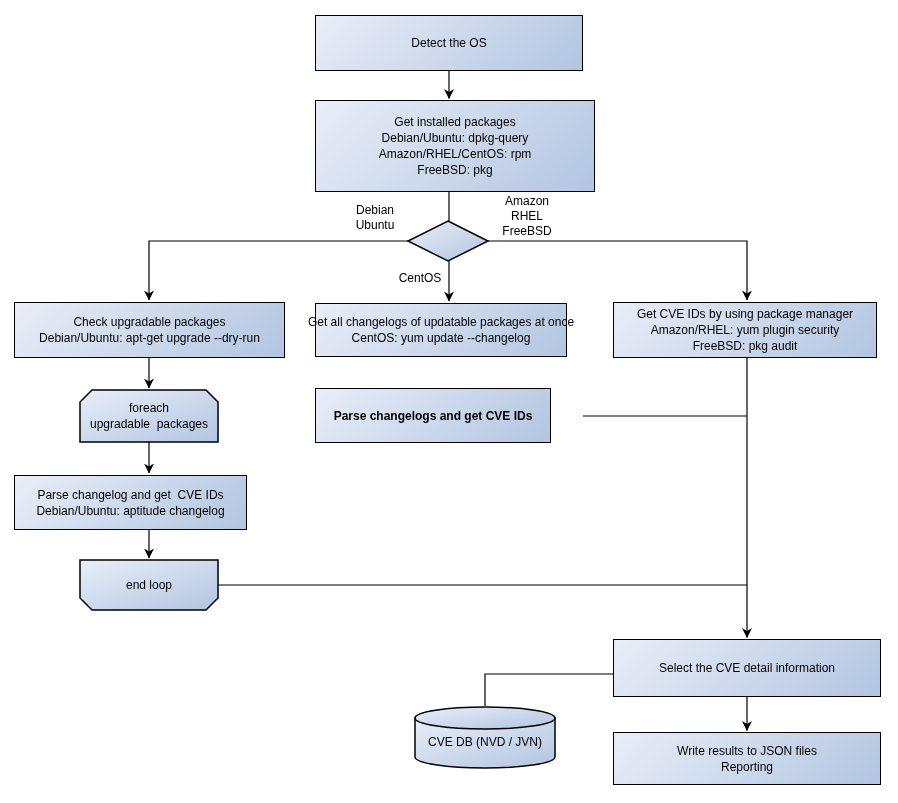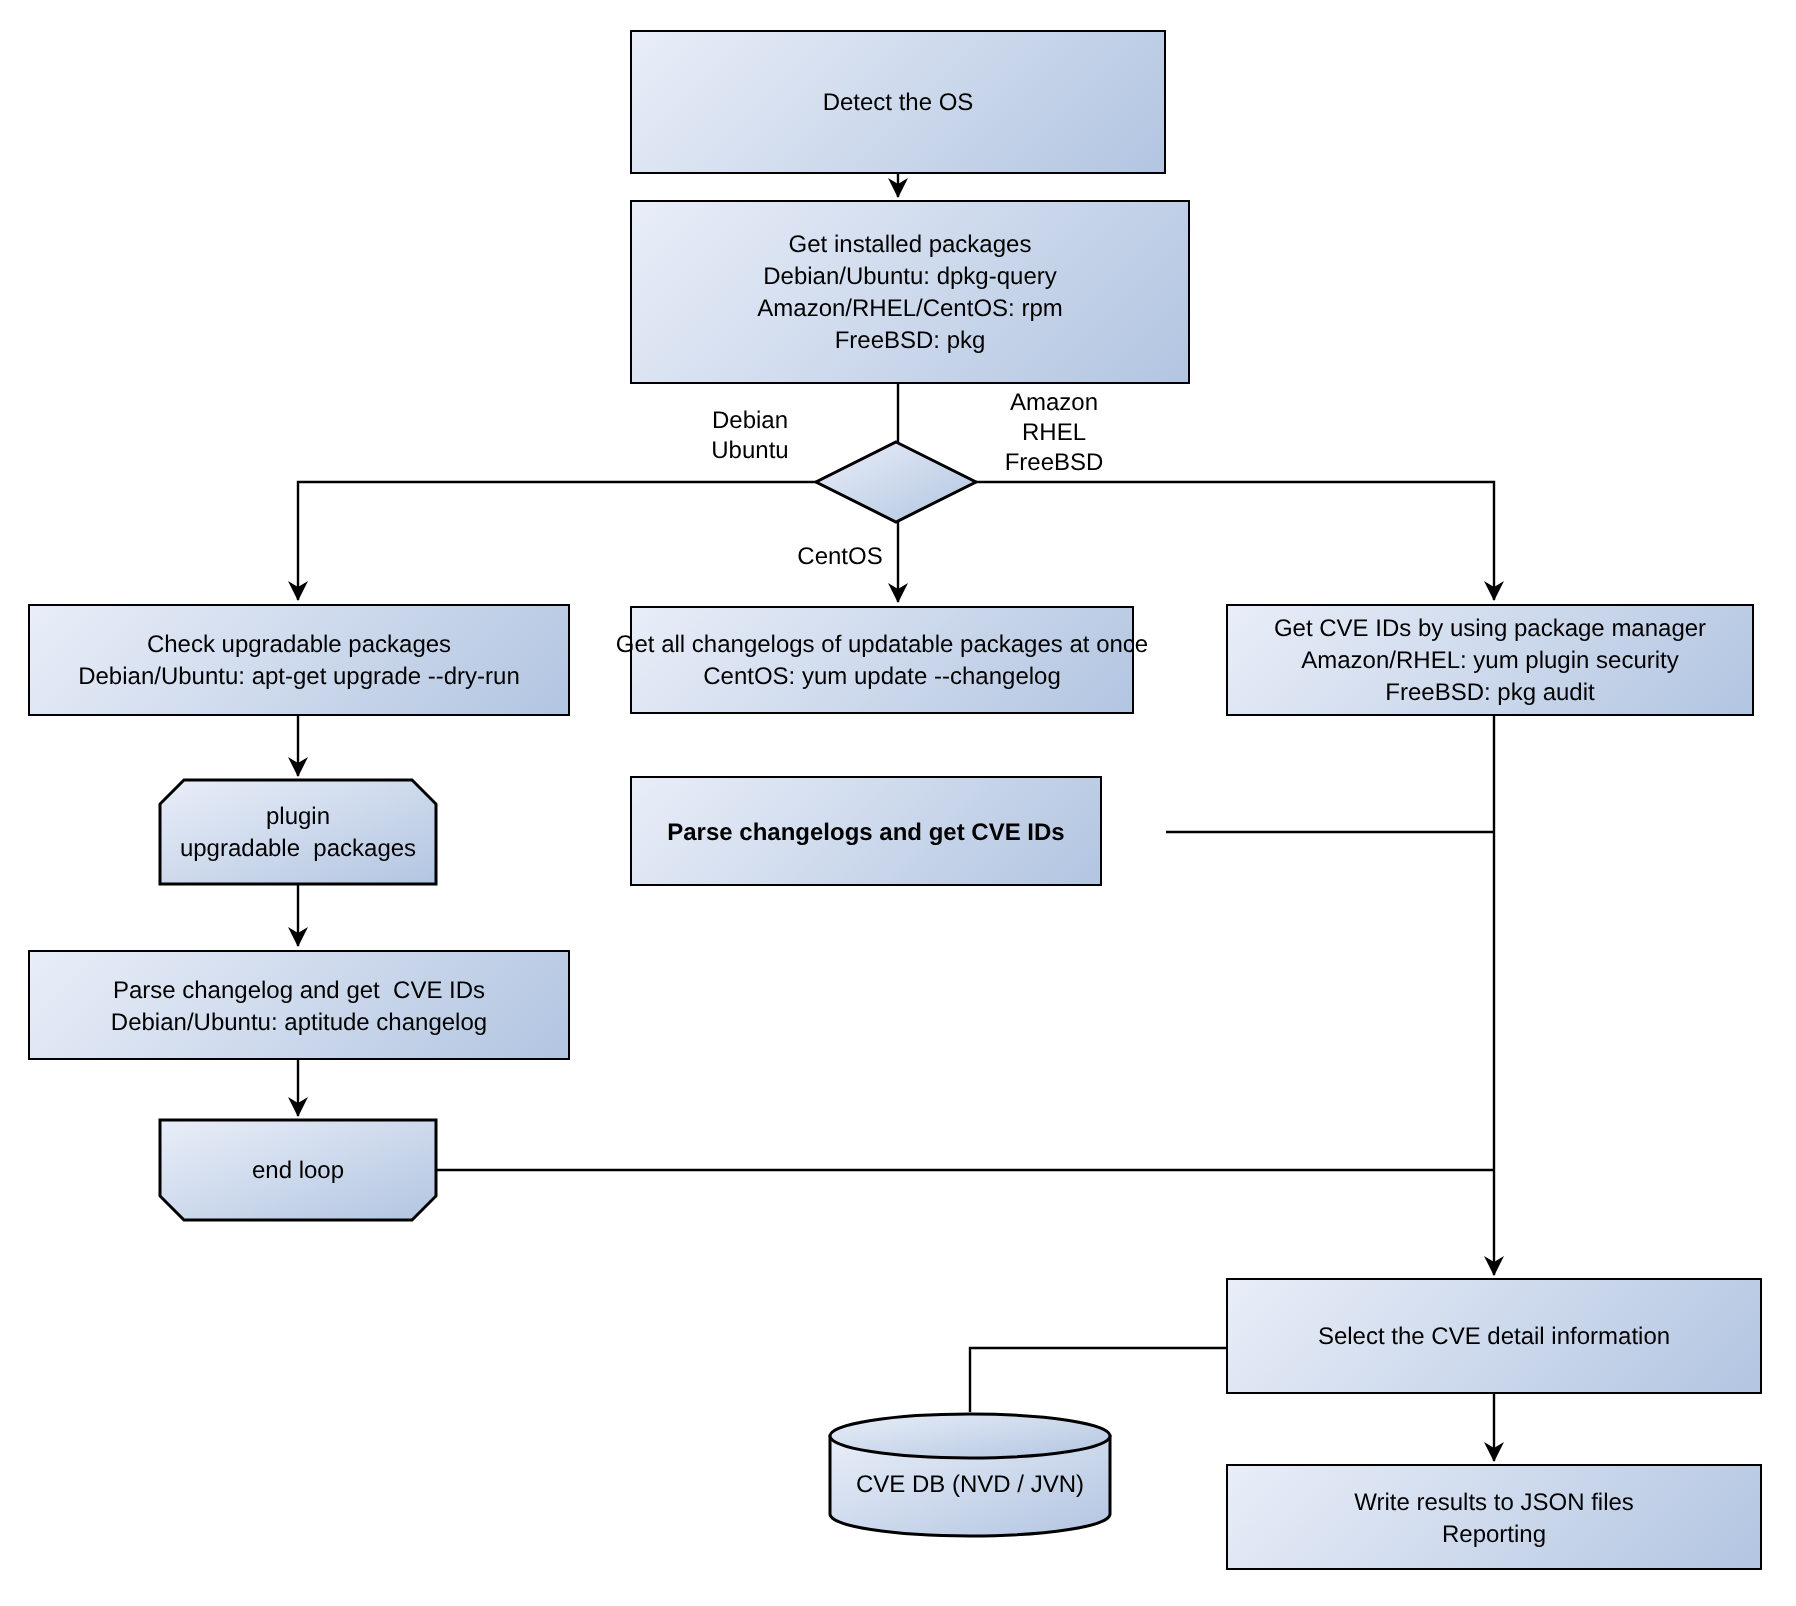--- a/index.html
+++ b/index.html
@@ -85,37 +85,37 @@
 
     <g stroke="#000" stroke-width="1.5" fill="url(#nodeGrad)">
       <polygon points="448,221 488,241 448,261 408,241"></polygon>
       <polygon points="92,390 206,390 218,402 218,442 80,442 80,402"></polygon>
       <polygon points="80,560 218,560 218,598 206,610 92,610 80,598"></polygon>
       <path d="M415 718 V757 A70 11 0 0 0 555 757 V718 Z"></path>
       <ellipse cx="485" cy="718" rx="70" ry="11"></ellipse>
     </g>
   </svg>
 
-  <div class="node" style="left:315px; top:15px;  width:268px; height:72px;">
+  <div class="node" style="left:315px; top:15px;  width:268px; height:56px;">
       <div>Detect the OS</div>
     </div>
 
   <div class="node" style="left:315px; top:100px; width:280px; height:92px;">
       <div>Get installed packages</div>
       <div>Debian/Ubuntu: dpkg-query</div>
       <div>Amazon/RHEL/CentOS: rpm</div>
       <div>FreeBSD: pkg</div>
     </div>
 
   <div class="node" style="left:14px;  top:302px; width:271px; height:56px;">
       <div>Check upgradable packages</div>
       <div>Debian/Ubuntu: apt-get upgrade --dry-run</div>
     </div>
 
-  <div class="node" style="left:14px;  top:475px; width:271px; height:55px;">
+  <div class="node" style="left:14px;  top:475px; width:233px; height:55px;">
       <div>Parse changelog and get  CVE IDs</div>
       <div>Debian/Ubuntu: aptitude changelog</div>
     </div>
 
   <div class="node" style="left:315px; top:303px; width:252px; height:54px;">
       <div>Get all changelogs of updatable packages at once</div>
       <div>CentOS: yum update --changelog</div>
     </div>
 
   <div class="node" style="left:315px; top:388px; width:236px; height:55px;font-weight:bold;">
@@ -131,21 +131,21 @@
   <div class="node" style="left:613px; top:639px; width:268px; height:58px;">
       <div>Select the CVE detail information</div>
     </div>
 
   <div class="node" style="left:613px; top:732px; width:268px; height:53px;">
       <div>Write results to JSON files</div>
       <div>Reporting</div>
     </div>
 
   <div class="shape-text" style="left:80px; top:390px; width:138px; height:52px;">
-      <div>plugin</div>
+      <div>foreach</div>
       <div>upgradable  packages</div>
     </div>
 
   <div class="shape-text" style="left:80px; top:560px; width:138px; height:50px;justify-content:center;">
       <div>end loop</div>
     </div>
 
   <div class="shape-text" style="left:415px; top:722px; width:140px; height:40px;">
       <div>CVE DB (NVD / JVN)</div>
     </div>

